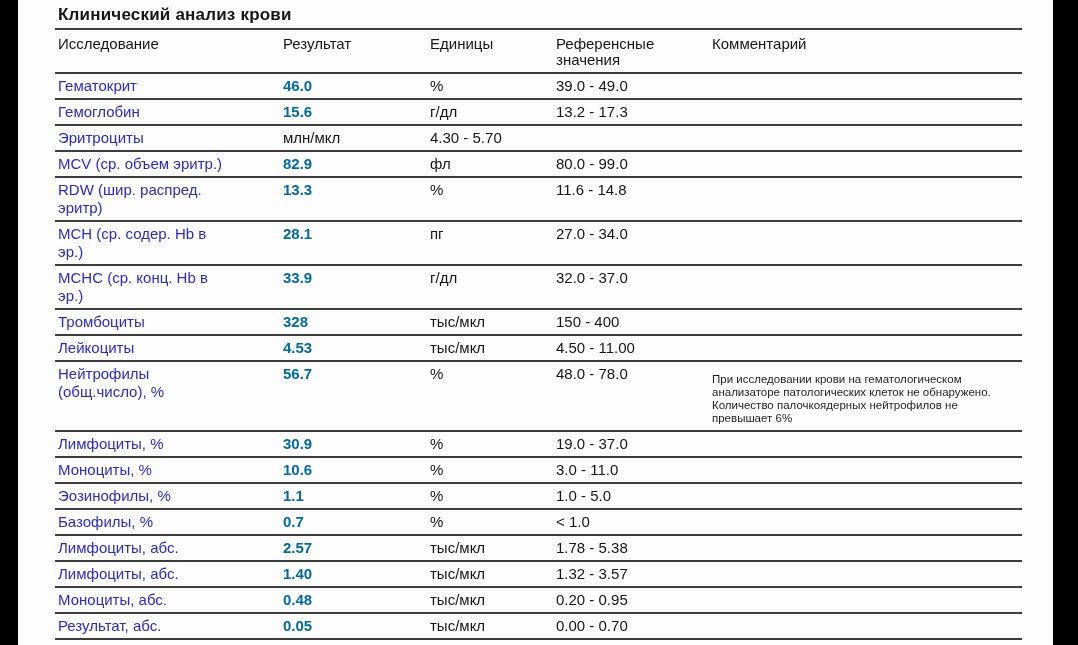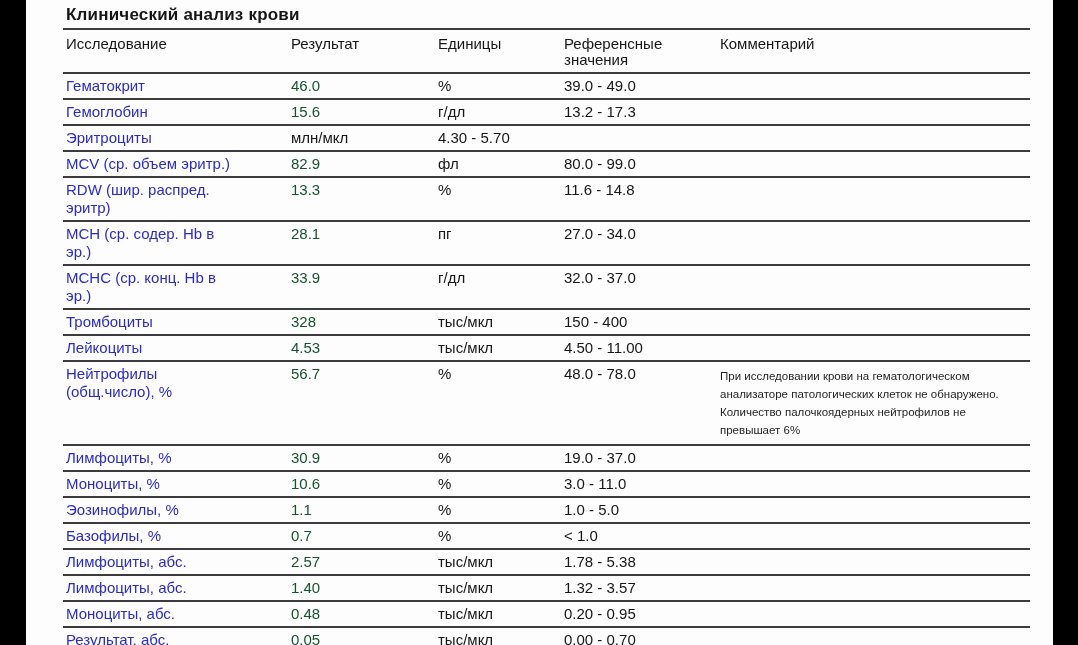--- a/index.html
+++ b/index.html
@@ -12,21 +12,21 @@
   *{box-sizing:border-box;}
   html,body{margin:0;padding:0;}
   body{background:var(--frame);font-family:"Liberation Sans", sans-serif;}
   .page{
     position:relative;width:1078px;height:645px;background:var(--frame);overflow:hidden;
   }
   .side-bar{position:absolute;top:0;height:645px;background:var(--frame);}
   .side-bar.left{left:0;width:18px;}
   .side-bar.right{right:0;width:25px;}
   .content{
-    position:absolute;left:26px;top:0;width:1035px;height:645px;
+    position:absolute;left:18px;top:0;width:1035px;height:645px;
     background:var(--paper);
   }
   .inner{margin-left:37px;width:967px;}
   .report-title{
     font-size:17px;font-weight:bold;color:var(--ink);
     padding:5px 0 3px 3px;letter-spacing:0.2px;
   }
   .table{border-top:2px solid var(--line);}
   .row{
     display:grid;
@@ -36,24 +36,24 @@
   }
   .cell{
     font-size:15px;line-height:18px;color:var(--ink);
     padding:3px 6px 3px 3px;
   }
   .header-row .cell{
     font-size:15px;line-height:16px;padding:6px 6px 4px 3px;color:var(--ink);
   }
   .ref-head-text{display:block;max-width:118px;}
   .cell.name{color:var(--name);padding-right:50px;}
-  .cell.result{font-weight:normal;color:#14532d;}
+  .cell.result{font-weight:bold;color:#0369a1;}
   .cell.comment{
-    font-size:11.5px;line-height:18px;color:#1e1e1e;
-    padding:5px 4px 5px 3px;
+    font-size:11.5px;line-height:13px;color:#1e1e1e;
+    padding:11px 4px 5px 3px;
   }
 </style>
 </head>
 <body>
 
 <div class="page">
   <div class="side-bar left"></div>
   <div class="content">
     <div class="inner">
       <div class="report-title">Клинический анализ крови</div>

